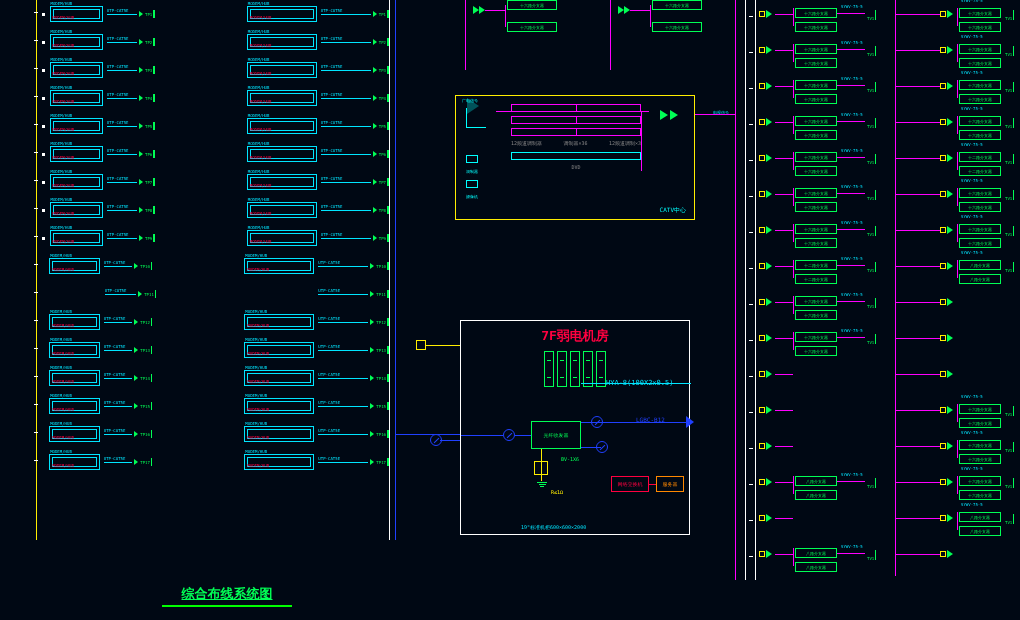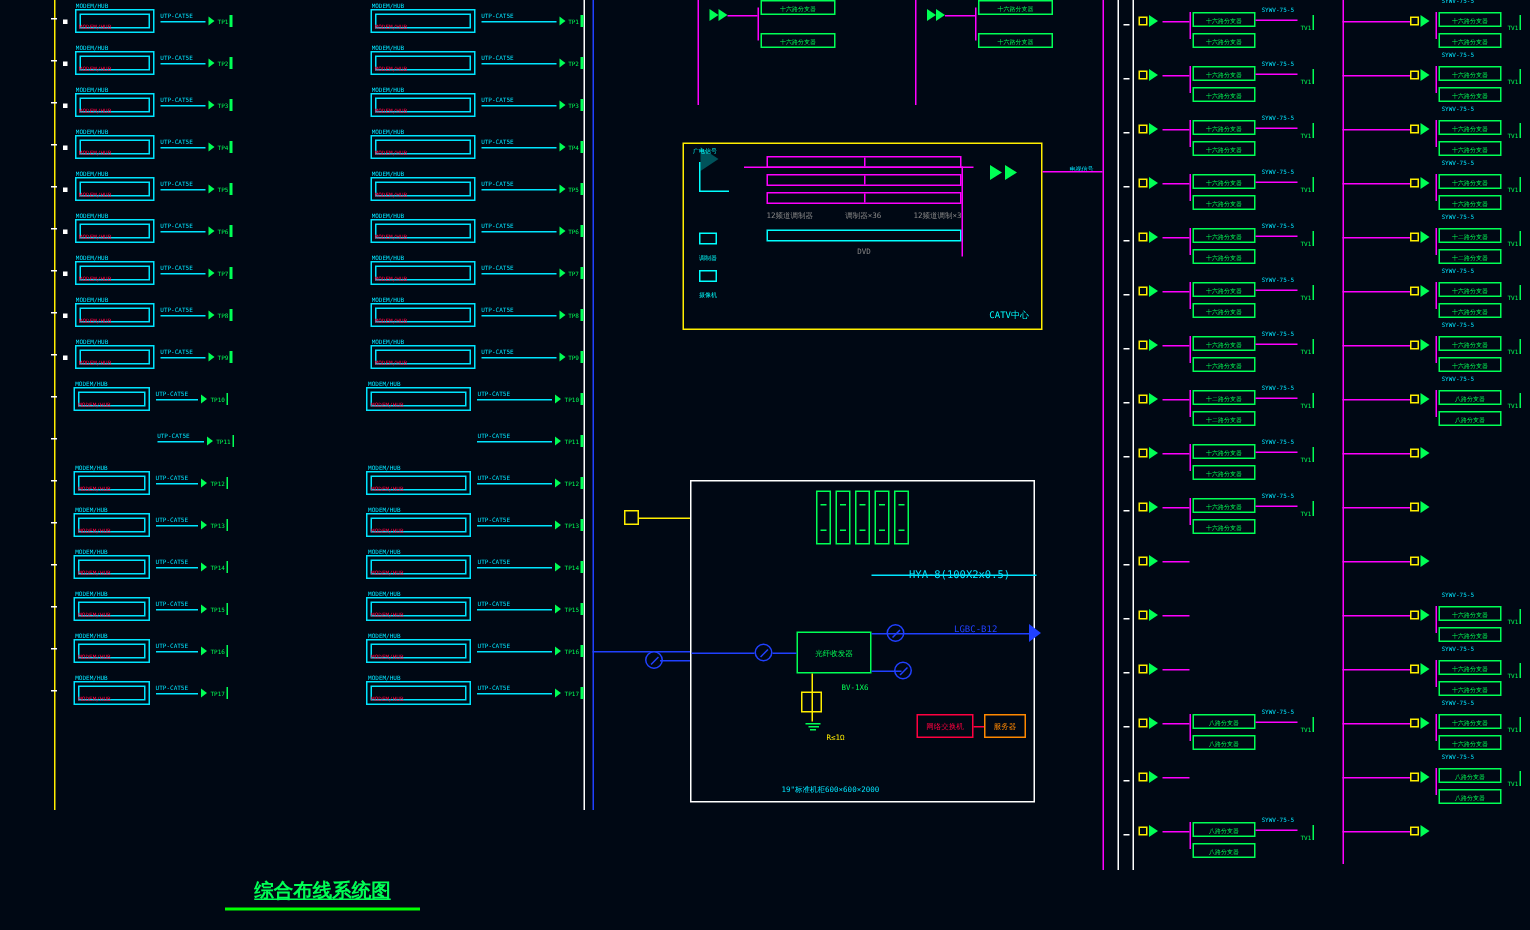--- a/index.html
+++ b/index.html
@@ -92,21 +92,21 @@
   .title-bar {
     position: absolute;
     text-align: center;
     color: #00ff55;
     font-size: 13px;
     font-weight: bold;
     text-decoration: underline;
     padding-bottom: 2px;
     border-bottom: 2px solid #00ff00;
   }
-  #title-left { left: 150px; top: 585px; width: 130px; }
+  #title-left { left: 162px; top: 585px; width: 130px; }
   #title-right { left: 785px; top: 595px; width: 130px; }
 
   
   .catv-box {
     position: absolute;
     left: 455px; top: 95px;
     width: 240px; height: 125px;
     border: 1px solid #ffee00;
   }
   .catv-box .catv-title {
@@ -782,20 +782,21 @@
     </div>
     <div style="position:absolute;left:40px;top:15px;right:45px;height:1px;background:#ff00ff;"></div>
     <div style="position:absolute;left:185px;top:15px;width:1px;height:60px;background:#ff00ff;"></div>
     <div class="catv-title">CATV中心</div>
   </div>
 
   <div class="trunk-mag-h" style="top:114px;left:695px;width:40px;"></div>
   <div class="trunk-mag-v"></div>
 
   <div class="room-box">
+    <div class="room-title">7F弱电机房</div>
     <div class="rack-group">
       <div class="rack"></div>
       <div class="rack"></div>
       <div class="rack"></div>
       <div class="rack"></div>
       <div class="rack"></div>
     </div>
     <div class="hya-line"></div>
     <div class="hya-label">HYA-8(100X2x0.5)</div>
     <div class="opt-box">光纤收发器</div>

